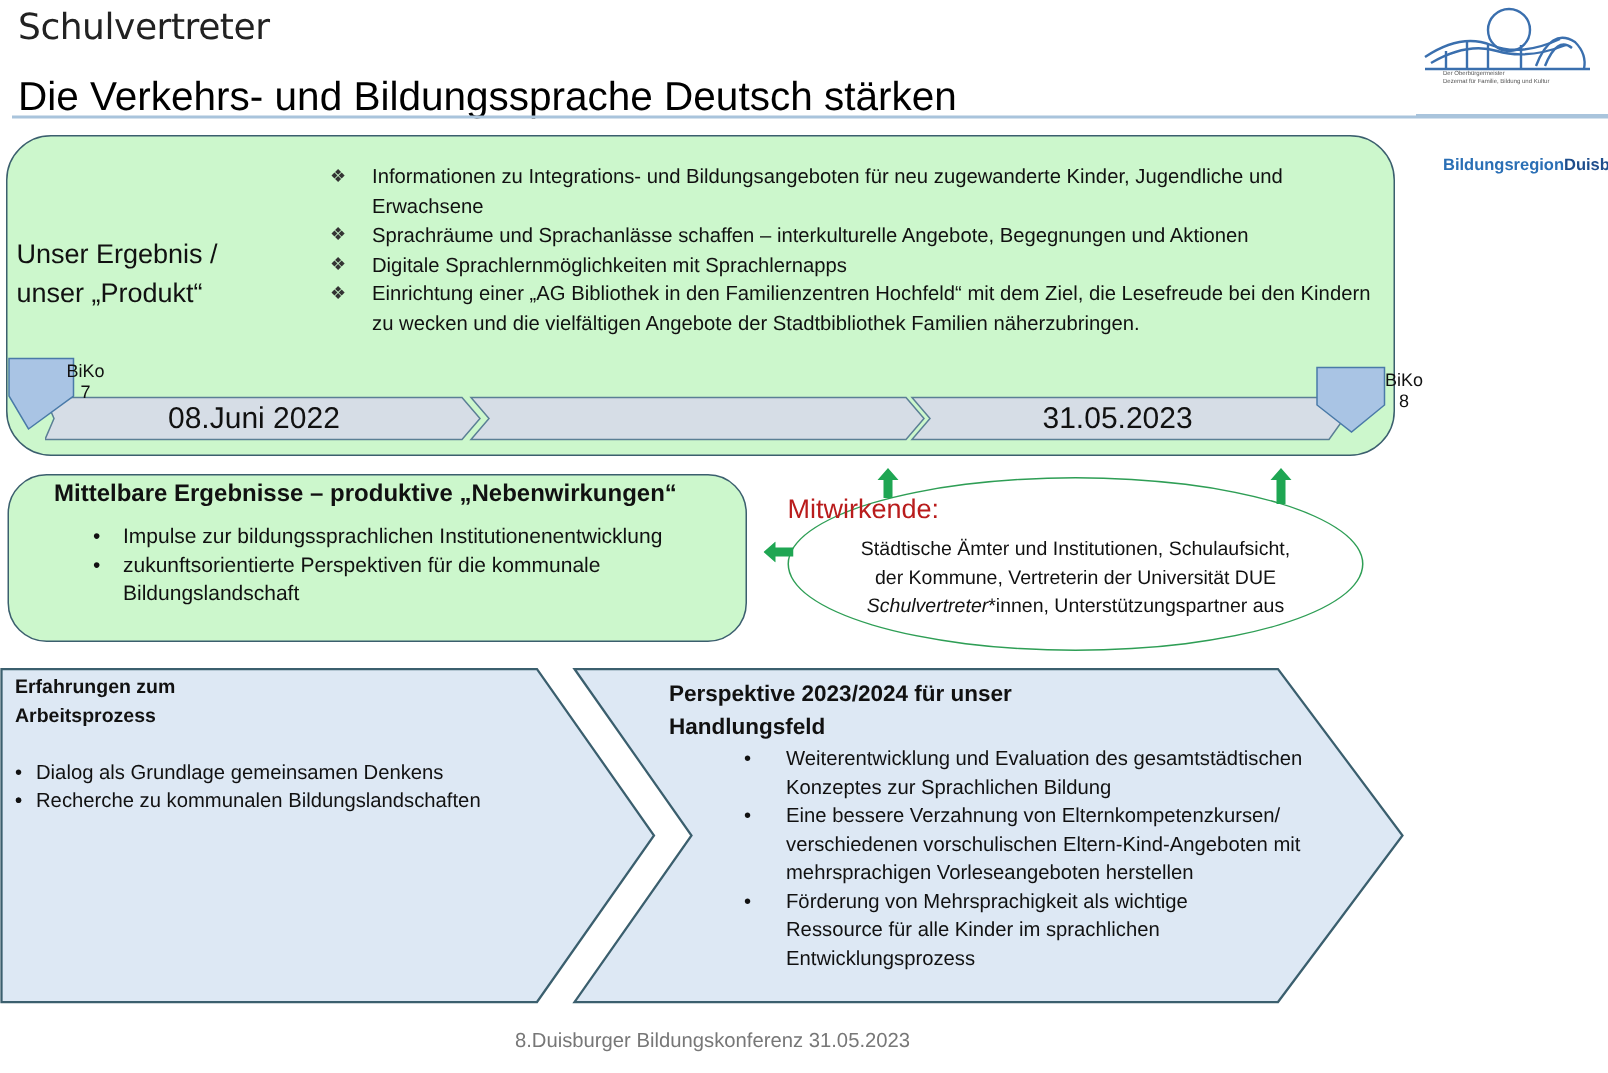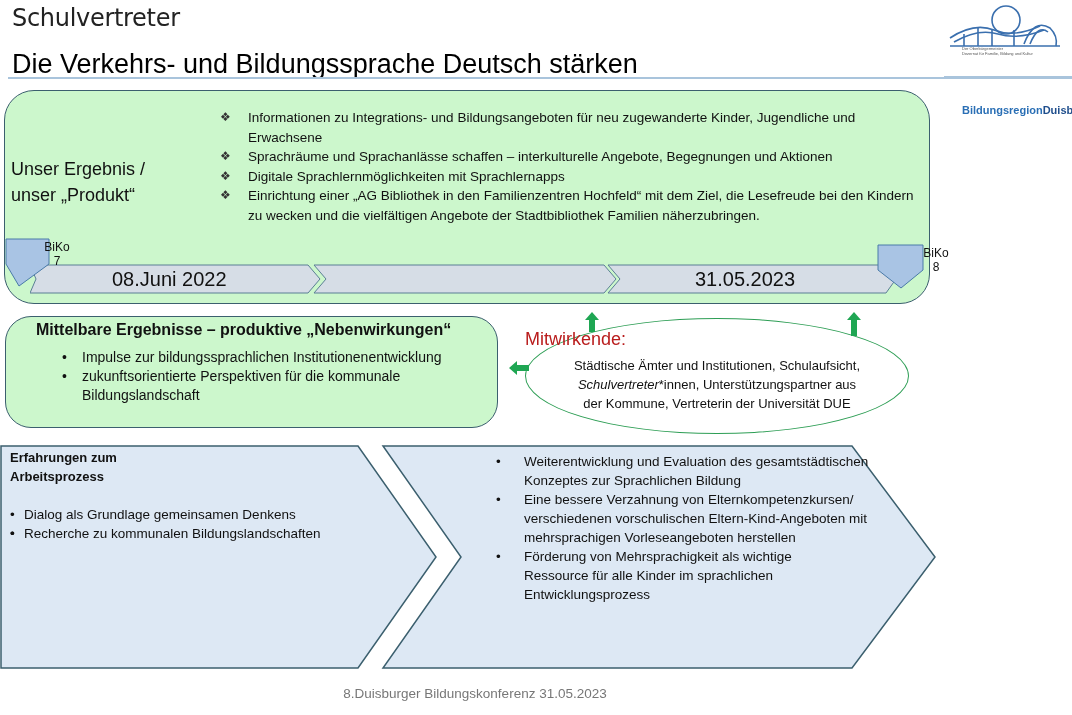--- a/index.html
+++ b/index.html
@@ -112,22 +112,22 @@
 <div class="abs mid-head">Mittelbare Ergebnisse – produktive „Nebenwirkungen“</div>
 <div class="abs mid-bullets">
   <div class="item"><span class="mk">•</span><span>Impulse zur bildungssprachlichen Institutionenentwicklung</span></div>
   <div class="item"><span class="mk">•</span><span>zukunftsorientierte Perspektiven für die kommunale Bildungslandschaft</span></div>
 </div>
 
 <div class="abs ellipse"></div>
 <div class="abs mit-head">Mitwirkende:</div>
 <div class="abs mit-body">
   <div>Städtische Ämter und Institutionen,  Schulaufsicht,</div>
+  <div>der Kommune, Vertreterin der Universität DUE</div>
   <div><i>Schulvertreter</i><span>*innen, Unterstützungspartner aus</span></div>
-  <div>der Kommune, Vertreterin der Universität DUE</div>
 </div>
 
 <svg class="abs" style="left:584px;top:312px;" width="16" height="20">
   <polygon points="8,0 15,8 11,8 11,20 5,20 5,8 1,8" fill="#1fa653"></polygon>
 </svg>
 <svg class="abs" style="left:846px;top:312px;" width="16" height="24">
   <polygon points="8,0 15,8 11,8 11,24 5,24 5,8 1,8" fill="#1fa653"></polygon>
 </svg>
 <svg class="abs" style="left:509px;top:361px;" width="20" height="14">
   <polygon points="0,7 8,0 8,4 20,4 20,10 8,10 8,14" fill="#1fa653"></polygon>
@@ -144,20 +144,24 @@
     <div>Arbeitsprozess</div>
   </div>
   <div class="exp-bullets">
     <div class="item"><span class="mk">•</span><span>Dialog als Grundlage gemeinsamen Denkens</span></div>
     <div class="item" style="width:270px"><span class="mk">•</span></div>
     <div class="item"><span class="mk">•</span><span>Recherche zu kommunalen Bildungslandschaften</span></div>
   </div>
 </div>
 
 <div class="abs persp-text">
+  <div class="persp-head">
+    <div>Perspektive 2023/2024 für unser</div>
+    <div>Handlungsfeld</div>
+  </div>
   <div class="persp-bullets" style="width:440px">
     <div class="item"><span class="mk">•</span><span>Weiterentwicklung und Evaluation des gesamtstädtischen Konzeptes zur Sprachlichen Bildung</span></div>
     <div class="item"><span class="mk">•</span><span>Eine bessere Verzahnung von Elternkompetenzkursen/ verschiedenen vorschulischen  Eltern-Kind-Angeboten mit mehrsprachigen Vorleseangeboten herstellen</span></div>
     <div class="item" style="width:280px"><span class="mk">•</span><span>Förderung von Mehrsprachigkeit als wichtige Ressource für alle Kinder im sprachlichen Entwicklungsprozess</span></div>
   </div>
 </div>
 
 <div class="abs" style="left:0;top:686px;width:950px;text-align:center;font-size:13.5px;color:#777;">8.Duisburger Bildungskonferenz 31.05.2023</div>
 
 </body></html>

